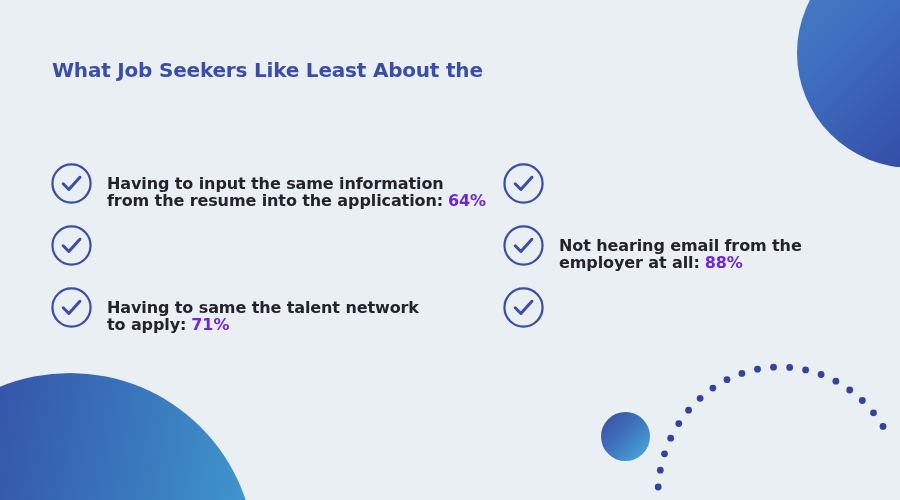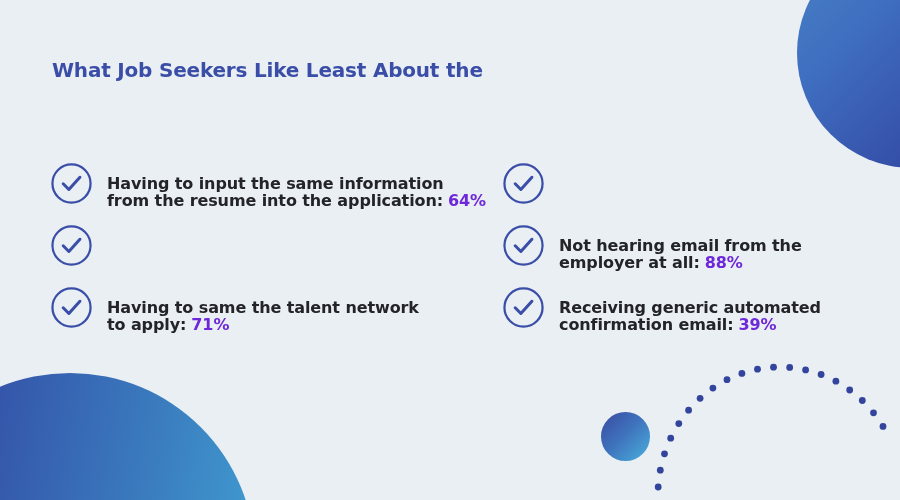--- a/index.html
+++ b/index.html
@@ -187,18 +187,16 @@
   <path d="M13.5 22.3 L19.3 28.1 L30.6 15.6" fill="none" stroke="#3a4ea8" stroke-width="3.1" stroke-linecap="round" stroke-linejoin="round"></path>
 </svg>
         <div class="stat-text"><span class="stat-label">Having to same the talent network
 to apply:</span><span class="stat-value">71%</span></div>
       </div>
       <div class="stat-item">
         <svg class="stat-icon" viewBox="0 0 44 44">
   <circle cx="22" cy="22" r="19.5" fill="none" stroke="#3a4ea8" stroke-width="2.3"></circle>
   <path d="M13.5 22.3 L19.3 28.1 L30.6 15.6" fill="none" stroke="#3a4ea8" stroke-width="3.1" stroke-linecap="round" stroke-linejoin="round"></path>
 </svg>
-        <div class="stat-text"><span class="stat-label">Receiving generic automated
-confirmation email:</span><span class="stat-value">39%</span></div>
       </div>
     </div>
 
 </div>
 
 </body></html>

